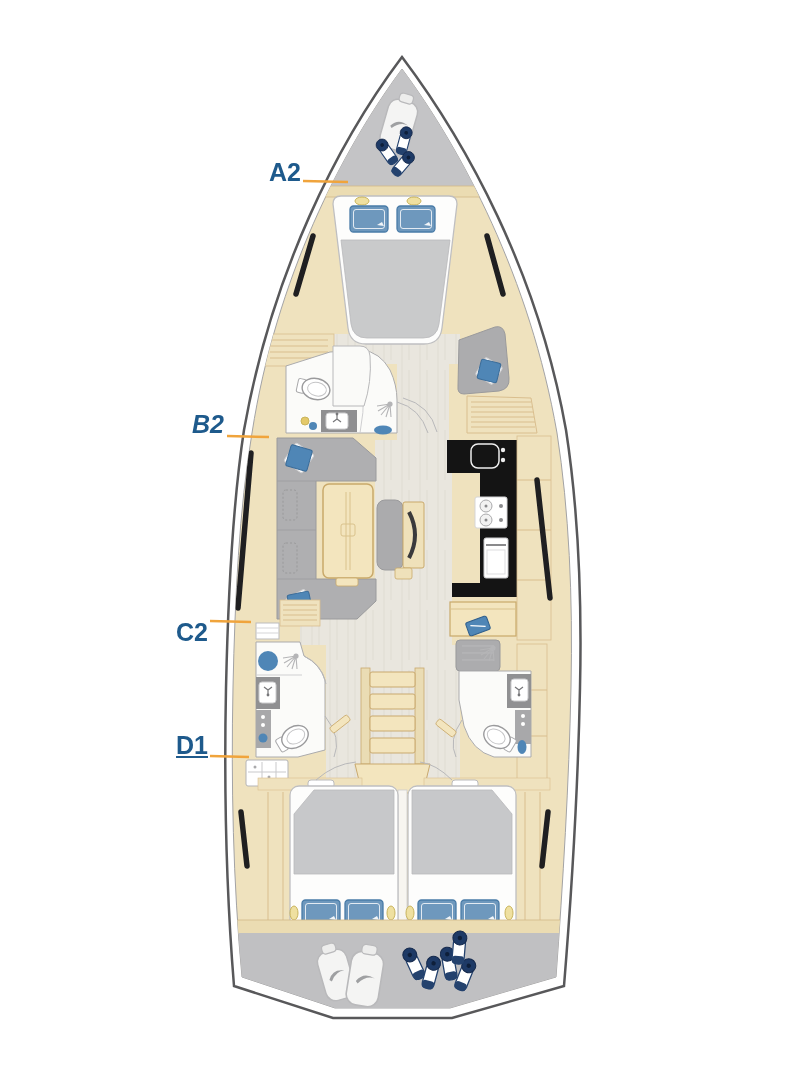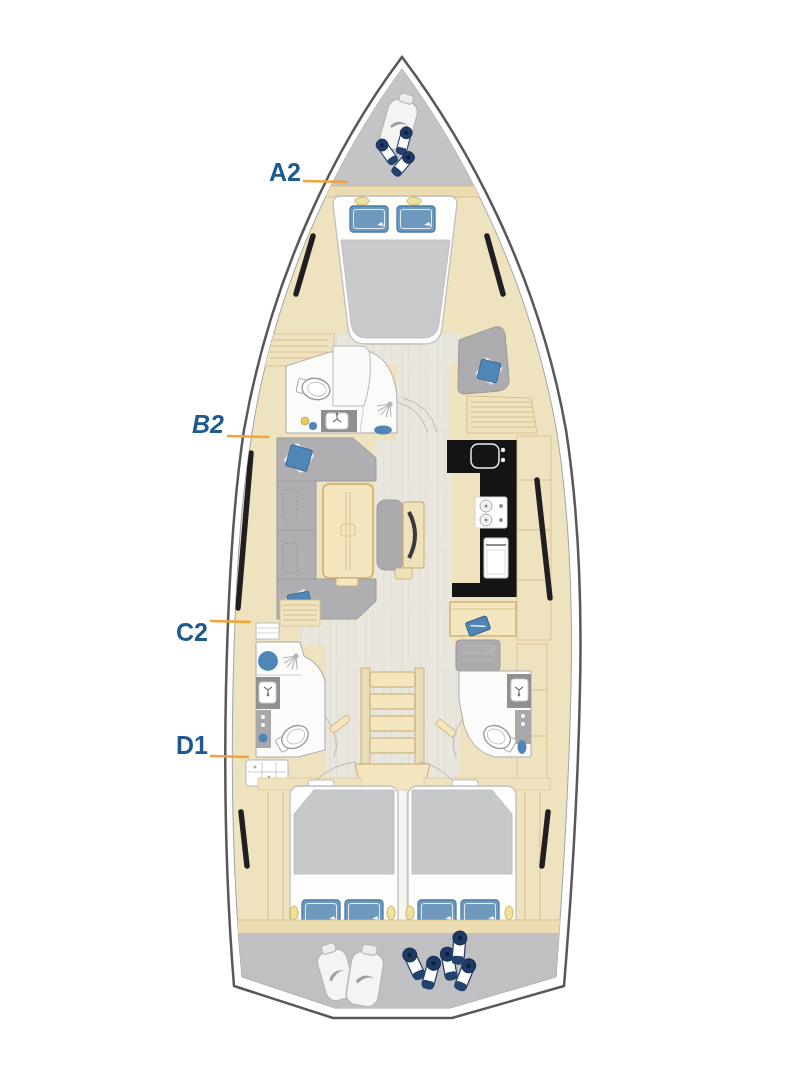--- a/index.html
+++ b/index.html
@@ -4,21 +4,21 @@
 <style>
   html,body{margin:0;padding:0;background:#FFFFFF;}
   .stage{position:relative;width:810px;height:1080px;background:#FFFFFF;overflow:hidden;
          font-family:"Liberation Sans",sans-serif;}
   .stage svg{display:block;position:absolute;left:0;top:0;}
   .cabin-label{position:absolute;width:64px;text-align:right;font-weight:bold;
                font-size:25px;line-height:1;color:#1E5A8C;letter-spacing:0;}
   #lbl-a2{left:237px;top:160px;}
   #lbl-b2{left:160px;top:412px;font-style:italic;}
   #lbl-c2{left:144px;top:598px;margin-top:22px;}
-  #lbl-d1{left:144px;top:733px;}
+  #lbl-d1{left:144px;top:733px;text-decoration:underline;}
 </style>
 </head>
 <body>
 
 <div class="stage">
 
 <svg width="810" height="1080" viewBox="0 0 810 1080">
   <defs>
     <clipPath id="hullClip">
       <path d="M402,69 C462,150 530,278 557,433 C569,510 573,598 571,687 C569,783 563,882 556,977 L450,1008 L335,1008 L242,977 C233,882 231,783 233,687 C235,598 239,510 252,433 C276,278 342,150 402,69 Z"></path>

